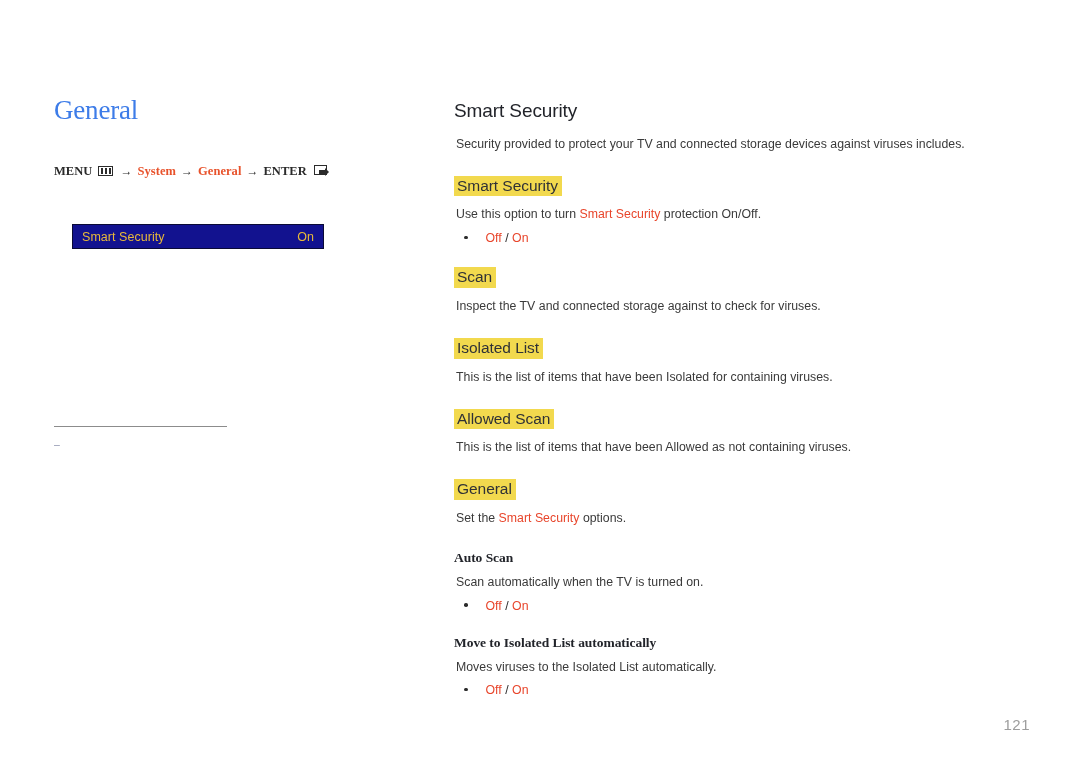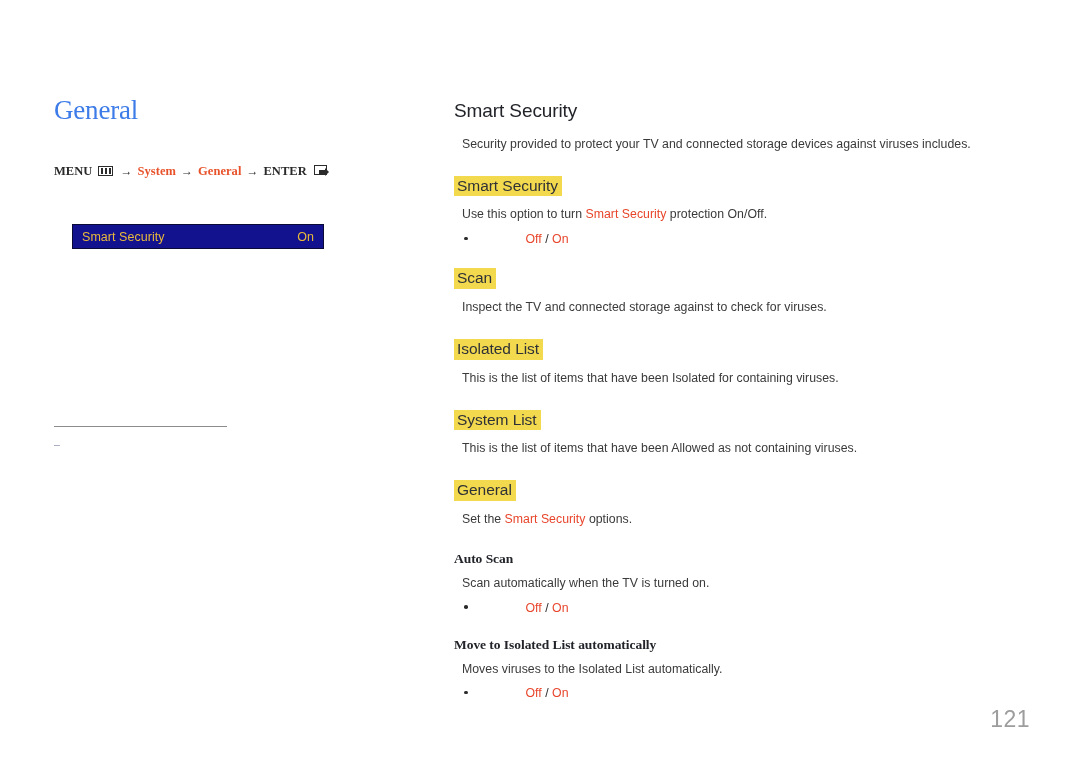--- a/index.html
+++ b/index.html
@@ -172,21 +172,21 @@
     color: #22242a;
     letter-spacing: -0.1px;
     line-height: 1.2;
     margin: 0 0 13px 0;
   }
 
   .body-text {
     font-size: 12.3px;
     color: #3a3a3a;
     line-height: 1.45;
-    margin: 8px;
+    margin: 2px;
     letter-spacing: 0.02px;
   }
   .body-text .hl-red { color: #e8452b; }
 
   .hl-heading {
     display: inline-block;
     font-size: 15.5px;
     font-weight: 400;
     color: #2f3136;
     background: #f2d94e;
@@ -205,21 +205,20 @@
     letter-spacing: -0.05px;
     font-family: Liberation Serif, serif;
   }
   .block-sub { margin-top: 20px; margin-bottom: 8px; }
 
   .bullet-row {
     display: flex;
     align-items: baseline;
     margin-top: 7px;
     padding-left: 10px;
-    gap: 40px;
   }
   .bullet-row .dot {
     flex: 0 0 auto;
     width: 3.5px;
     height: 3.5px;
     border-radius: 50%;
     background: #2b2b2b;
     position: relative;
     top: -3px;
     margin-right: 18px;
@@ -230,21 +229,21 @@
     letter-spacing: 0.02px;
   }
   .bullet-row .opts .o { color: #e8452b; }
   .bullet-row .opts .sep { color: #2b2b2b; }
 
   
   .page-number {
     position: absolute;
     right: 50px;
     bottom: 30px;
-    font-size: 23px;
+    font-size: 15px;
     color: #9d9d9d;
     letter-spacing: 0.5px;
     font-weight: 400;
   }
 </style>
 </head>
 <body>
 
 <div class="left-col">
 
@@ -304,21 +303,21 @@
     <span class="hl-heading">Scan</span>
   </div>
   <p class="body-text">Inspect the TV and connected storage against to check for viruses.</p>
 
   <div class="block-hl">
     <span class="hl-heading">Isolated List</span>
   </div>
   <p class="body-text">This is the list of items that have been Isolated for containing viruses.</p>
 
   <div class="block-hl">
-    <span class="hl-heading">System List</span>
+    <span class="hl-heading">Allowed Scan</span>
   </div>
   <p class="body-text">This is the list of items that have been Allowed as not containing viruses.</p>
 
   <div class="block-hl">
     <span class="hl-heading">General</span>
   </div>
   <p class="body-text">
     <span>Set the </span><span class="hl-red">Smart Security</span><span> options.</span>
   </p>
 

